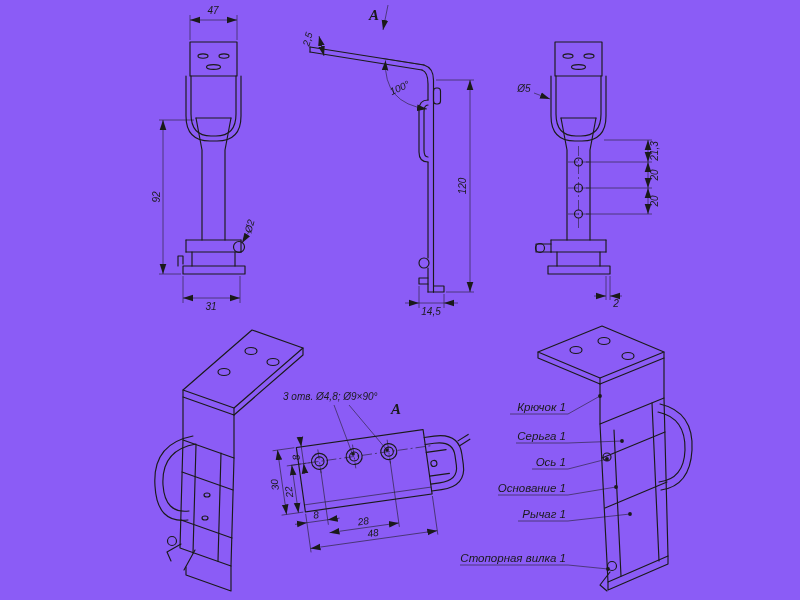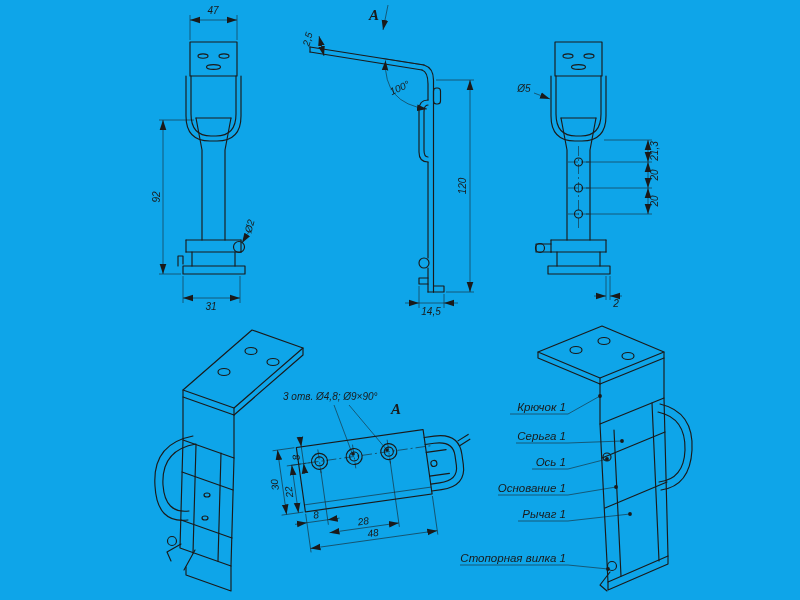--- a/index.html
+++ b/index.html
@@ -1,16 +1,16 @@
 <!DOCTYPE html>
 <html><head>
 <meta charset="utf-8">
 <style>
   html,body{margin:0;padding:0;background:#ffffff;}
-  .sheet{position:relative;width:800px;height:600px;background:#0ea5e9;overflow:hidden;}
+  .sheet{position:relative;width:800px;height:600px;background:#8b5cf6;overflow:hidden;}
   svg{display:block;}
   .ol{fill:none;stroke:#1a1a1a;stroke-width:1.15;stroke-linejoin:round;stroke-linecap:round;}
   .tl{fill:none;stroke:#1a1a1a;stroke-width:0.55;}
   .cl{fill:none;stroke:#1a1a1a;stroke-width:0.55;stroke-dasharray:10 3 2 3;}
   .dt{font:italic 10px "Liberation Sans",sans-serif;fill:#1a1a1a;}
   .lt{font:italic 11.5px "Liberation Sans",sans-serif;fill:#1a1a1a;}
   .vt{font:italic bold 15px "Liberation Serif",serif;fill:#1a1a1a;}
   .dot{fill:#1a1a1a;stroke:none;}
 </style>
 </head>

